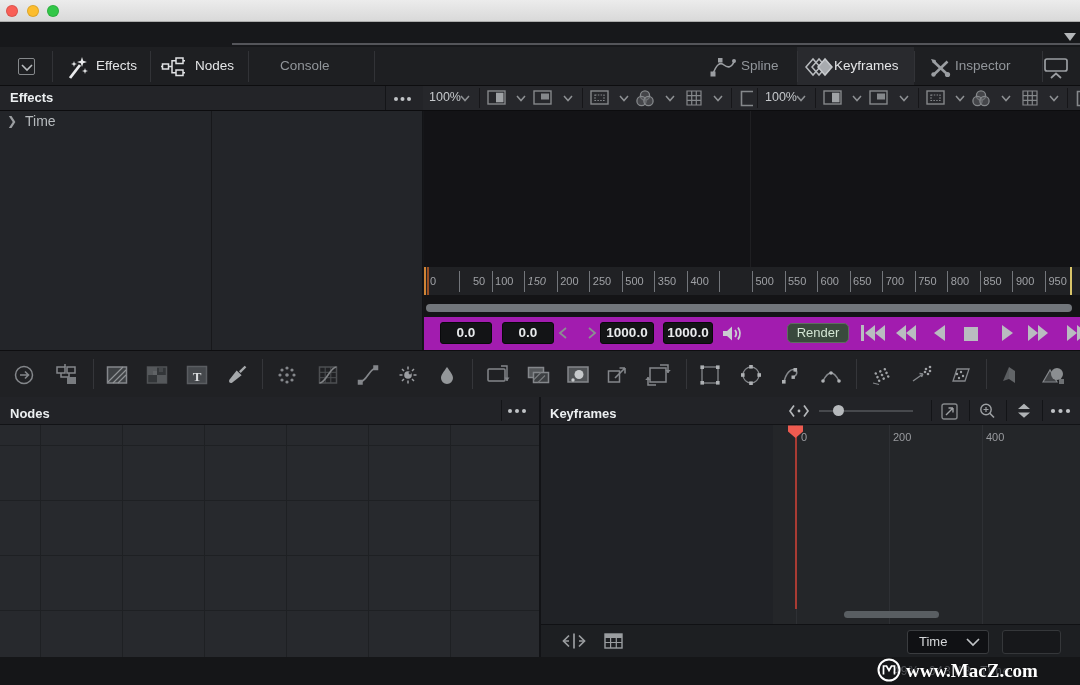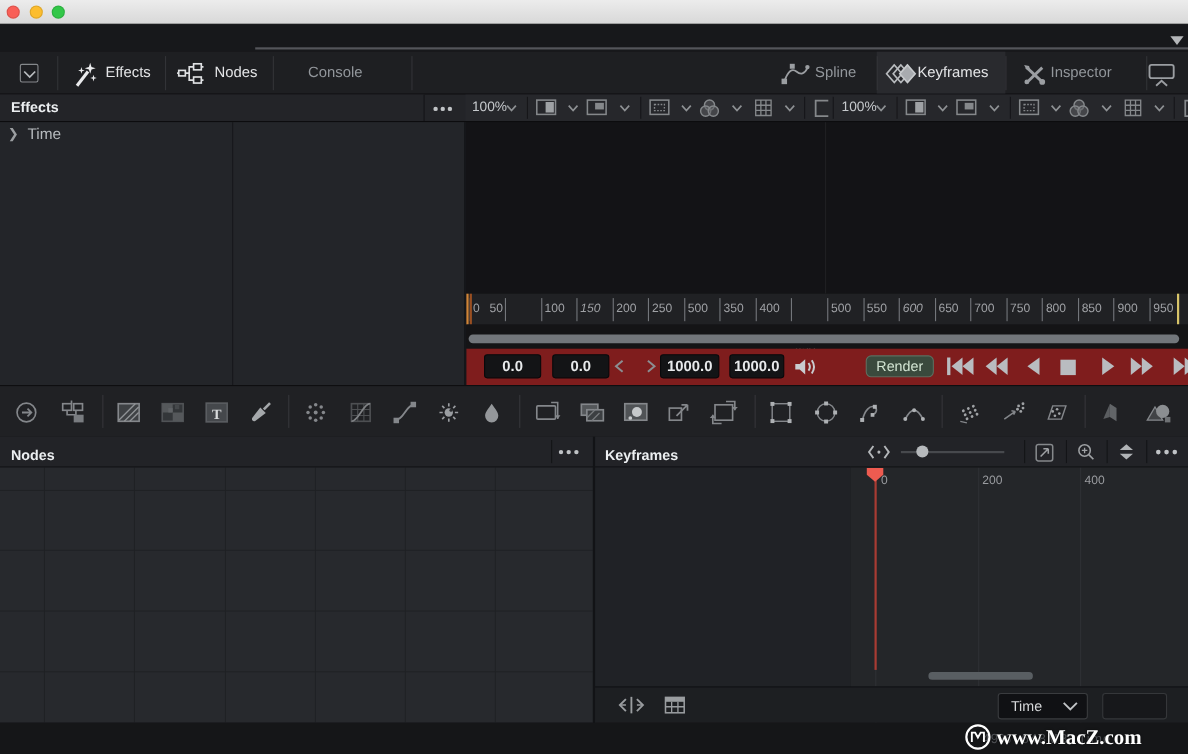--- a/index.html
+++ b/index.html
@@ -34,21 +34,21 @@
 #viewport { left:424px; top:111px; width:656px; height:156px; background:#131316; }
 #vpdiv { left:750px; top:111px; width:1px; height:156px; background:#1f1f22; }
 #ruler { left:424px; top:267px; width:656px; height:28px; background:#202124; }
 .tick { position:absolute; top:4px; width:1px; height:21px; background:#73767b; }
 .tlab { position:absolute; top:8px; font-size:11px; color:#9fa1a5; }
 #rmarkL { left:0px; top:0; width:1.5px; height:28px; background:#d08436; }
 #rmarkL2 { left:3px; top:0; width:1.5px; height:28px; background:#9a4f22; }
 #rmarkR { left:646px; top:0; width:2px; height:28px; background:#d8c469; }
 #scrollstrip { left:424px; top:295px; width:656px; height:22px; background:#141416; }
 #hscroll { left:2px; top:9px; width:646px; height:8px; border-radius:4px; background:#72767b; }
-#transport { left:424px; top:317px; width:656px; height:33px; background:#7f1d1d; }
+#transport { left:424px; top:317px; width:656px; height:33px; background:#a21caf; }
 .nfield { position:absolute; top:5px; height:22px; background:#131416; border:1px solid #08090b; border-radius:3px; color:#e8eaec; font-size:13.5px; font-weight:bold; text-align:center; line-height:20px; }
 #render { position:absolute; left:363px; top:6px; width:62px; height:20px; background:#3a4a3d; border:1px solid #5d6e5f; border-radius:5px; color:#d3e5d3; font-size:13px; text-align:center; line-height:18px; }
 
 #tb3 { left:0; top:350px; width:1080px; height:47px; background:#202124; border-top:1px solid #0e0e10; }
 .sep3 { position:absolute; top:8px; width:1px; height:30px; background:#35363a; }
 
 #pheads { left:0; top:397px; width:1080px; height:27px; background:#222327; }
 .psep { position:absolute; top:3px; width:1px; height:21px; background:#131417; }
 
 #nodesgrid { left:0; top:424px; width:539px; height:233px; background:#27292d;
@@ -257,21 +257,21 @@
   <div class="abs" id="lpdiv"></div>
   <div class="abs" id="toolschev">❯</div>
   <div class="abs" id="tools">Time</div>
   <div class="abs" id="viewport"></div>
   <div class="abs" id="vpdiv"></div>
 
   <div class="abs" id="ruler">
     <div class="tick" style="left:2.5px;"></div>
       <div class="tlab" style="left:6.0px;">0</div>
     <div class="tick" style="left:35.0px;"></div>
-      <div class="tlab" style="left:21px;text-align:right;">50</div>
+      <div class="tlab" style="left:49px;text-align:right;">50</div>
     <div class="tick" style="left:67.6px;"></div>
       <div class="tlab" style="left:71.1px;">100</div>
     <div class="tick" style="left:100.1px;"></div>
       <div class="tlab" style="left:103.6px;font-style:italic;">150</div>
     <div class="tick" style="left:132.7px;"></div>
       <div class="tlab" style="left:136.2px;">200</div>
     <div class="tick" style="left:165.2px;"></div>
       <div class="tlab" style="left:168.8px;">250</div>
     <div class="tick" style="left:197.8px;"></div>
       <div class="tlab" style="left:201.3px;">500</div>
@@ -279,21 +279,21 @@
       <div class="tlab" style="left:233.8px;">350</div>
     <div class="tick" style="left:262.9px;"></div>
       <div class="tlab" style="left:266.4px;">400</div>
     <div class="tick" style="left:295.4px;"></div>
       <div class="tlab" style="left:298.9px;margin-top:36px;">450</div>
     <div class="tick" style="left:328.0px;"></div>
       <div class="tlab" style="left:331.5px;">500</div>
     <div class="tick" style="left:360.5px;"></div>
       <div class="tlab" style="left:364.0px;">550</div>
     <div class="tick" style="left:393.1px;"></div>
-      <div class="tlab" style="left:396.6px;font-style:italic;">600</div>
+      <div class="tlab" style="left:396.6px;">600</div>
     <div class="tick" style="left:425.6px;"></div>
       <div class="tlab" style="left:429.1px;text-align:center;">650</div>
     <div class="tick" style="left:458.2px;"></div>
       <div class="tlab" style="left:461.7px;">700</div>
     <div class="tick" style="left:490.7px;"></div>
       <div class="tlab" style="left:494.2px;">750</div>
     <div class="tick" style="left:523.3px;"></div>
       <div class="tlab" style="left:526.8px;">800</div>
     <div class="tick" style="left:555.8px;"></div>
       <div class="tlab" style="left:559.3px;">850</div>

